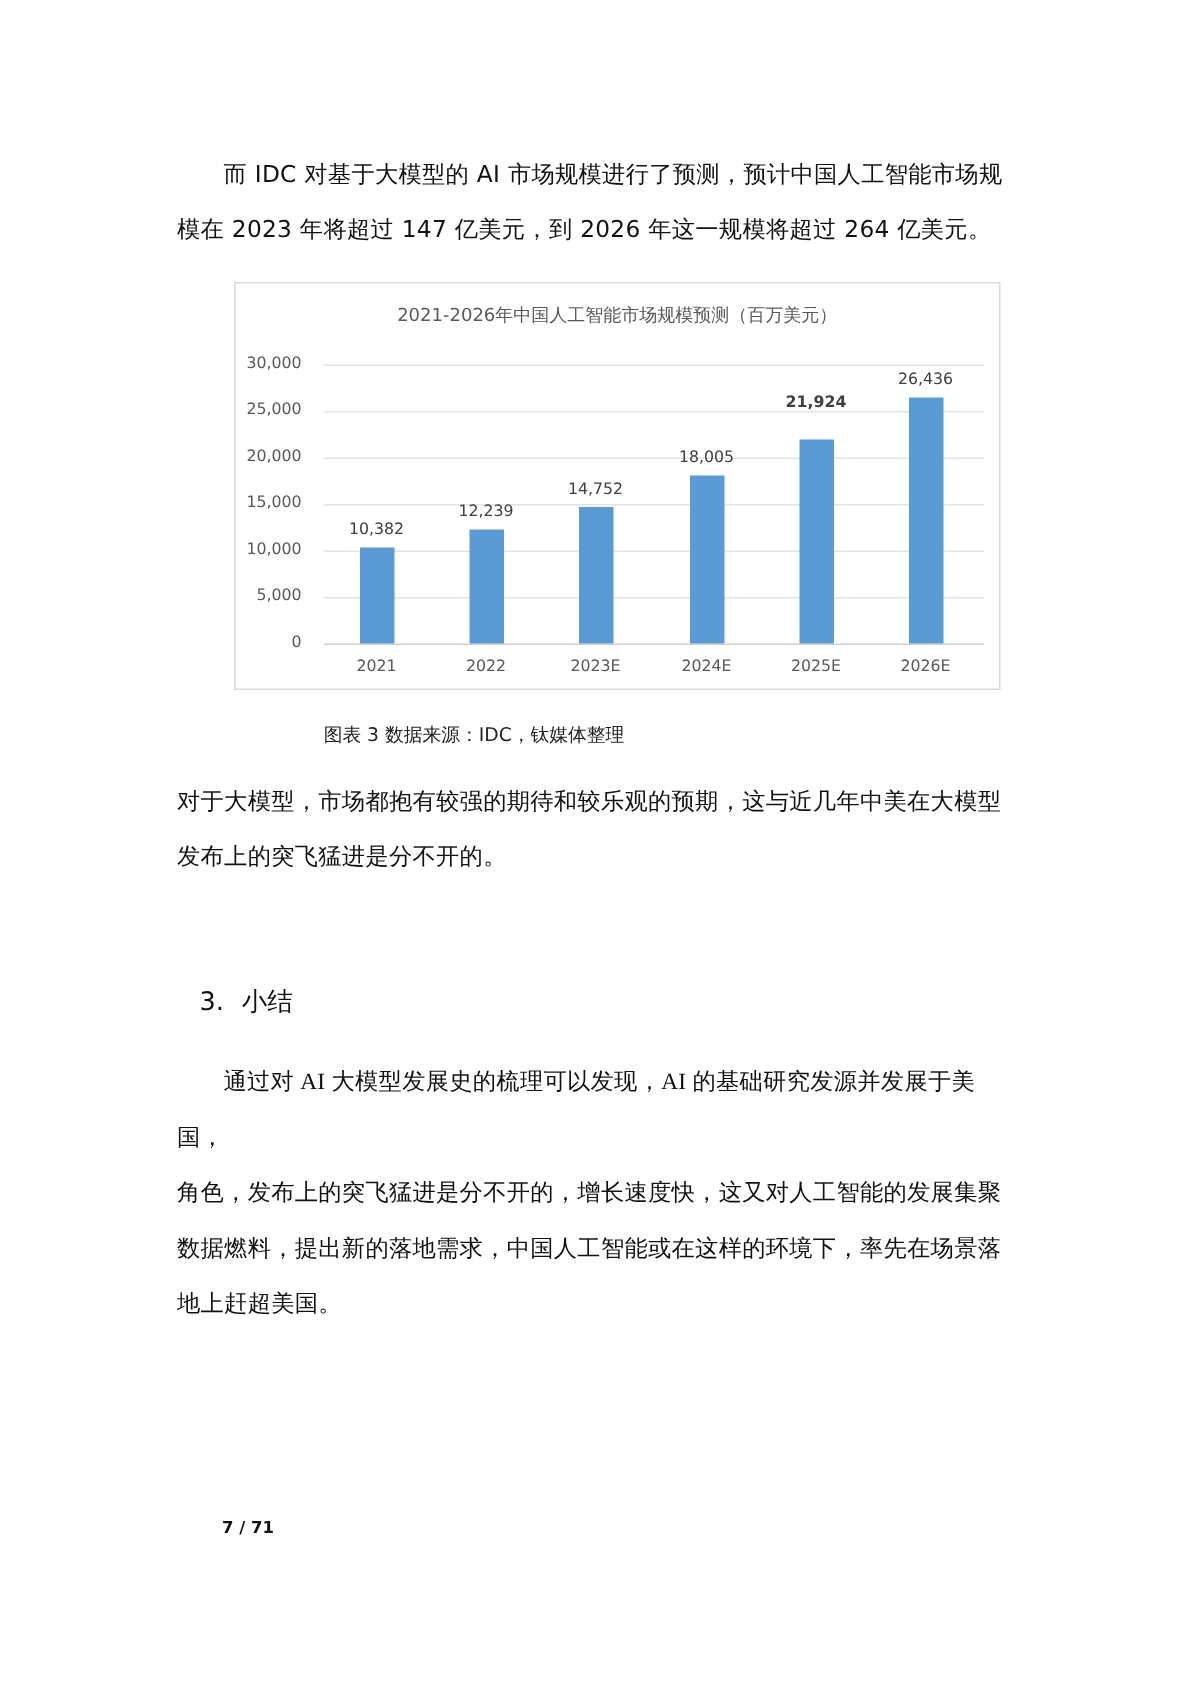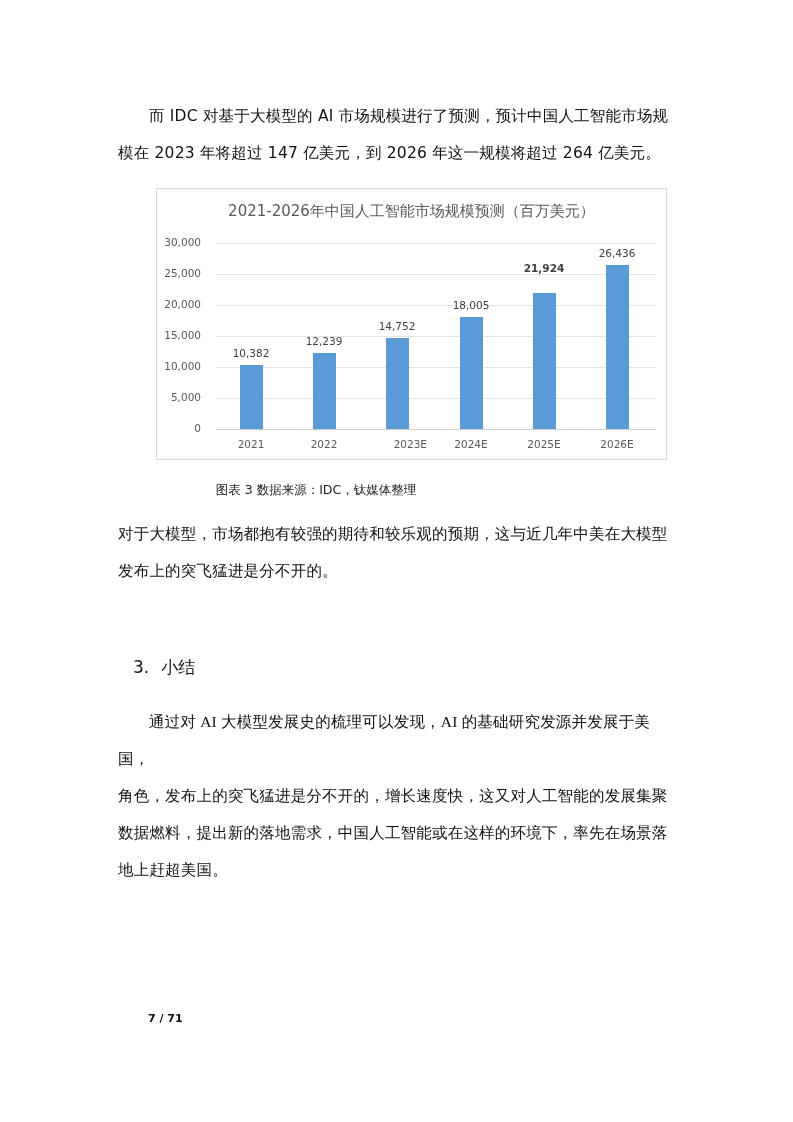--- a/index.html
+++ b/index.html
@@ -4,21 +4,21 @@
 <style>
   html, body { margin: 0; padding: 0; background: #ffffff; }
   body { width: 793px; height: 1122px; position: relative; overflow: hidden;
          font-family: "DejaVu Sans", "Liberation Sans", sans-serif; color: #111; }
   .para { position: absolute; left: 118px; width: 560px; font-size: 15.5px; line-height: 37px; letter-spacing: 0.2px; }
   .para p { margin: 0; }
   .indent { text-indent: 31px; }
   .chart-box { position: absolute; left: 156px; top: 188px; width: 511px; height: 272px;
                border: 1px solid #d9d9d9; background: #fff; box-sizing: border-box; }
   .chart-title { position: absolute; left: 0; right: 0; top: 13px; text-align: center;
-                 font-size: 15px; color: #595959; }
+                 font-size: 12px; color: #595959; }
   .ytick { position: absolute; width: 44px; text-align: right; font-size: 10.5px; color: #595959; }
   .grid { position: absolute; height: 1px; background: #e3e3e3; }
   .bar { position: absolute; background: #5b9bd5; width: 23px; }
   .bar-label { position: absolute; width: 60px; text-align: center; font-size: 10.5px; color: #404040; }
   .xtick { position: absolute; width: 60px; text-align: center; font-size: 10.5px; color: #595959; }
   .caption { position: absolute; left: 0; width: 632px; top: 482px; text-align: center; font-size: 12.5px; color: #222; }
   .heading { position: absolute; left: 133px; top: 656px; font-size: 17px; }
   .heading .num { margin-right: 12px; }
   .page-num { position: absolute; left: 148px; top: 1012px; font-size: 11px; font-weight: bold; text-align: right; }
 </style>
@@ -51,21 +51,21 @@
 
   <div id="bars">
       <div class="bar" style="left: 82.5px; top: 175.632px; height: 64.3684px; background: rgb(91, 155, 213);"></div>
       <div class="bar-label" style="left: 64px; top: 157.632px;">10,382</div>
       <div class="xtick" style="left: 64px; top: 249px;">2021</div>
       <div class="bar" style="left: 155.5px; top: 164.118px; height: 75.8818px; background: rgb(91, 155, 213);"></div>
       <div class="bar-label" style="left: 137px; top: 146.118px;">12,239</div>
       <div class="xtick" style="left: 137px; top: 249px;">2022</div>
       <div class="bar" style="left: 228.5px; top: 148.538px; height: 91.4624px; background: rgb(91, 155, 213);"></div>
       <div class="bar-label" style="left: 210px; top: 130.538px;">14,752</div>
-      <div class="xtick" style="left: 210px; top: 249px; text-align: right;">2023E</div>
+      <div class="xtick" style="left: 210px; top: 249px;">2023E</div>
       <div class="bar" style="left: 302.5px; top: 128.369px; height: 111.631px; background: rgb(91, 155, 213);"></div>
       <div class="bar-label" style="left: 284px; top: 110.369px;">18,005</div>
       <div class="xtick" style="left: 284px; top: 249px;">2024E</div>
       <div class="bar" style="left: 375.5px; top: 104.071px; height: 135.929px; background: rgb(91, 155, 213);"></div>
       <div class="bar-label" style="left: 357px; top: 73px; font-weight: bold;">21,924</div>
       <div class="xtick" style="left: 357px; top: 249px;">2025E</div>
       <div class="bar" style="left: 448.5px; top: 76.0968px; height: 163.903px; background: rgb(91, 155, 213);"></div>
       <div class="bar-label" style="left: 430px; top: 58.0968px;">26,436</div>
       <div class="xtick" style="left: 430px; top: 249px;">2026E</div>
     </div>

